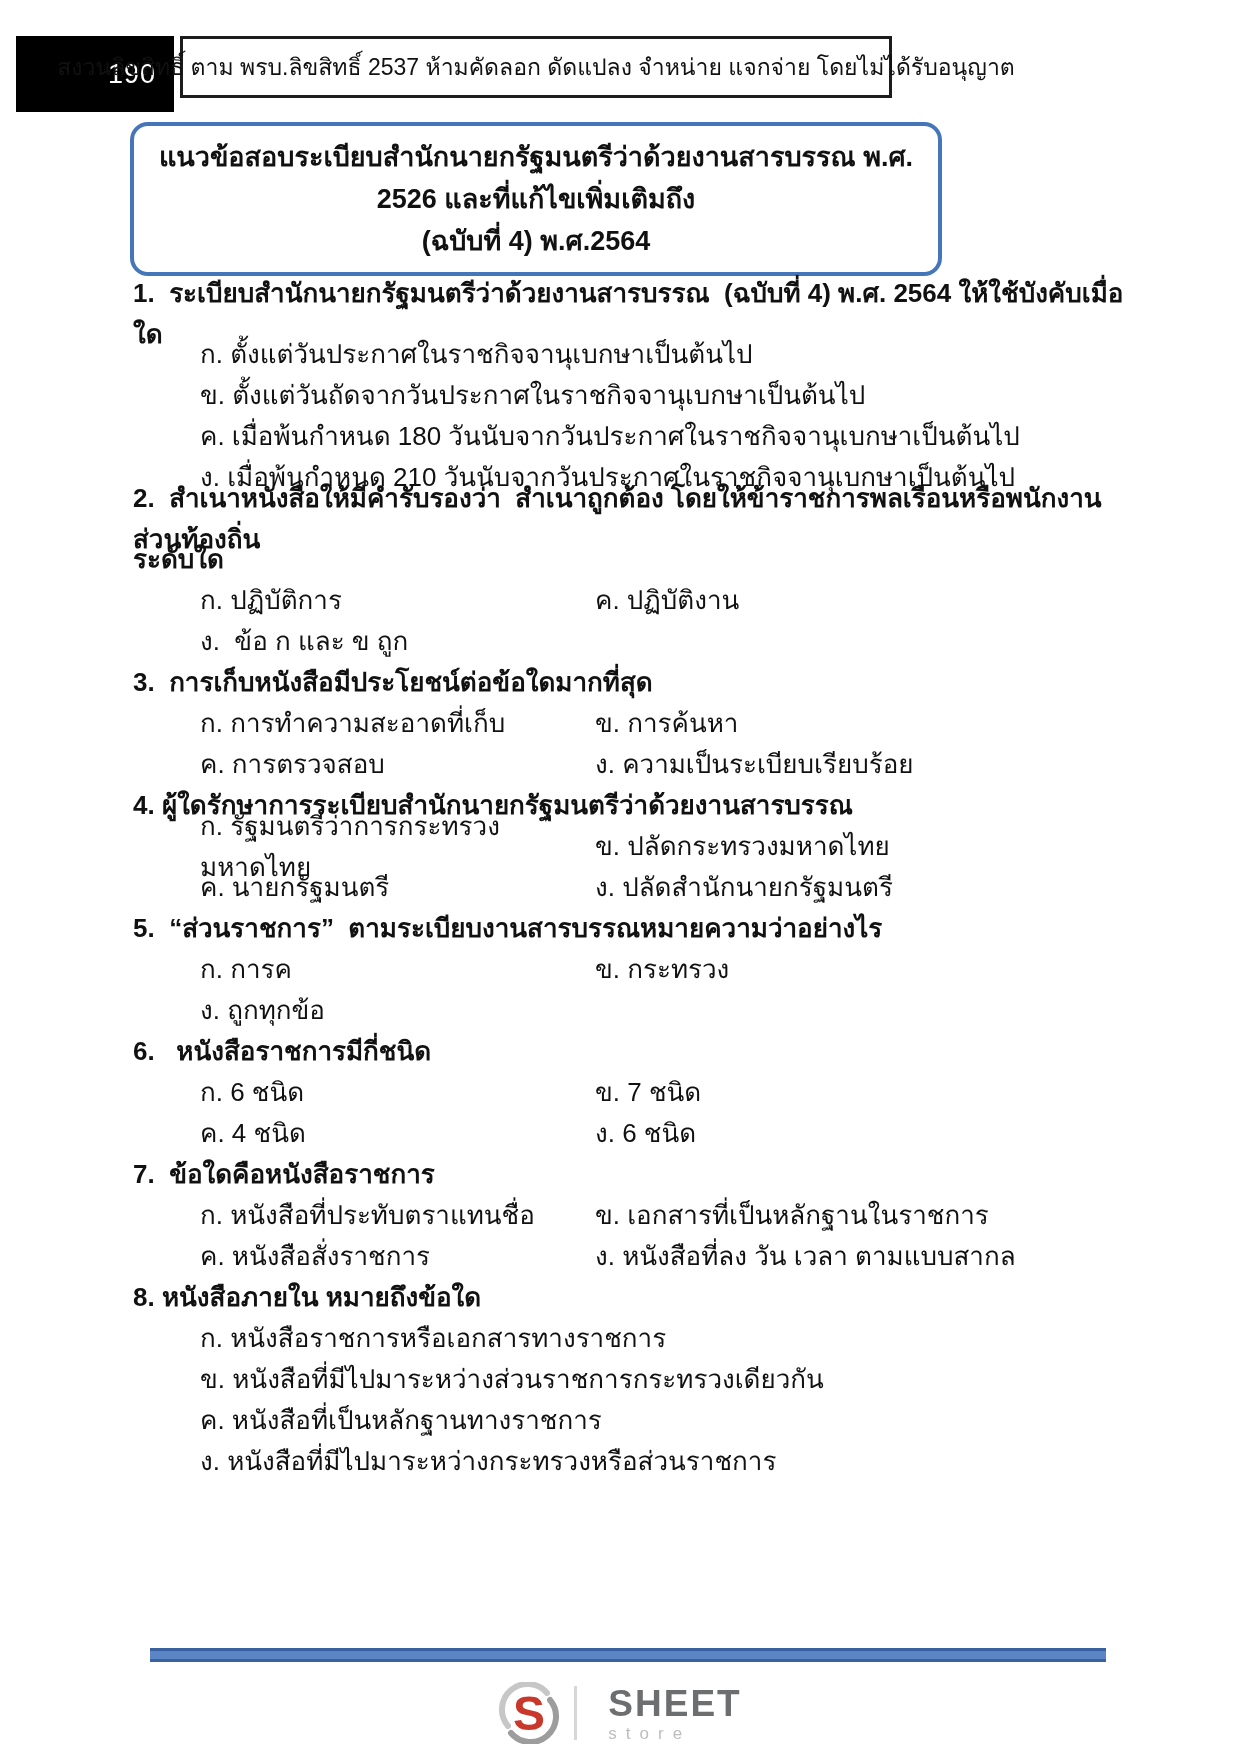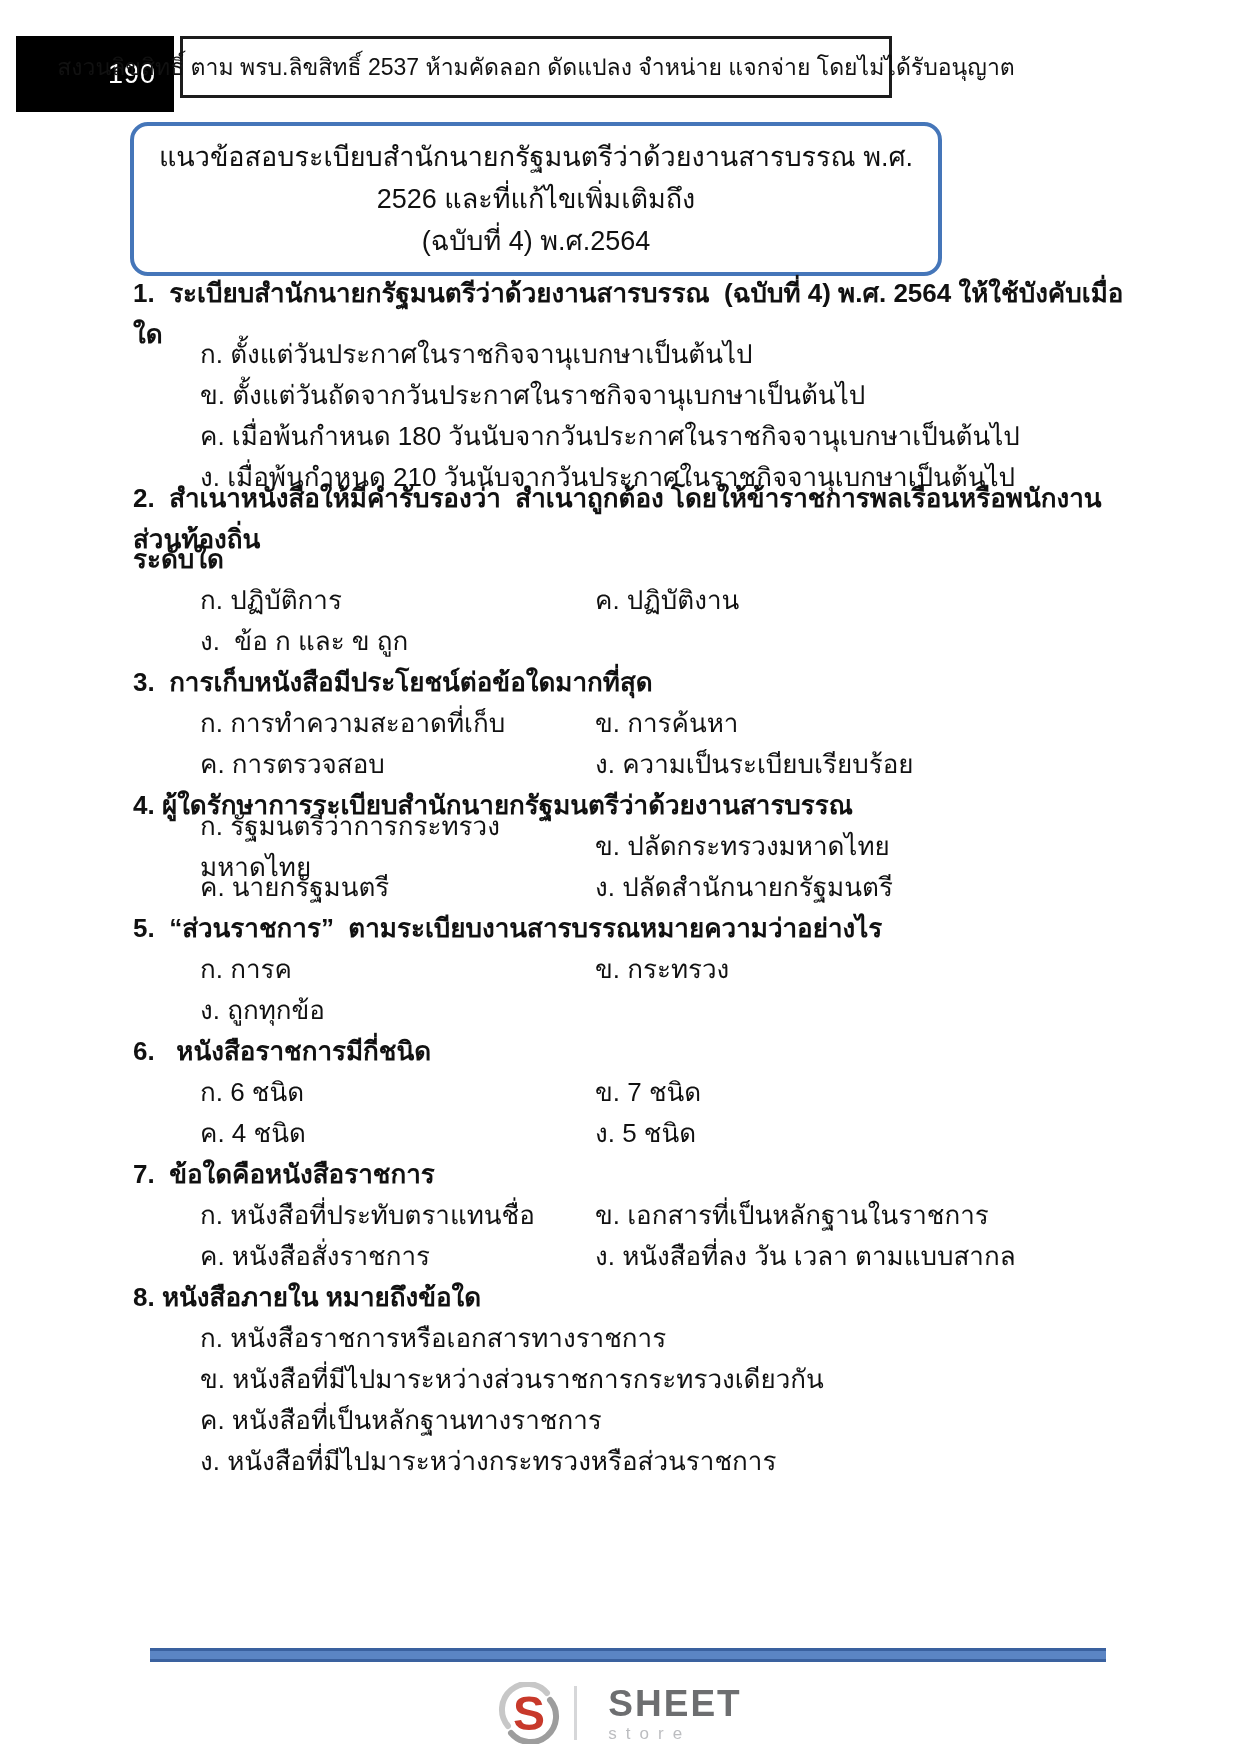--- a/index.html
+++ b/index.html
@@ -19,21 +19,21 @@
     position:absolute;left:180px;top:36px;width:712px;height:62px;
     border:3px solid #1c1c1c;box-sizing:border-box;
     display:flex;align-items:center;justify-content:center;
     font-size:23px;white-space:nowrap;
   }
   
   .title-box{
     margin:10px 18px 0 130px;width:812px;box-sizing:border-box;
     border:4px solid #4576b9;border-radius:18px;
     padding:10px 18px;text-align:center;
-    font-weight:normal;font-size:27px;line-height:42px;
+    font-weight:bold;font-size:27px;line-height:42px;
   }
   
   .content{margin-top:16px;padding-left:133px;padding-right:110px;font-size:26px;}
   .row{height:41px;display:flex;align-items:center;}
   .stem{font-weight:bold;white-space:pre-wrap;}
   .opt{white-space:pre-wrap;}
   .opt-stacked{padding-left:67px;}
   .optgrid{display:grid;grid-template-columns:395px auto;padding-left:67px;}
   .optgrid .cell{height:41px;display:flex;align-items:center;}
   
@@ -111,21 +111,21 @@
       <div class="cell opt">ง. ถูกทุกข้อ</div>
     </div>
   </section>
 
   <section>
     <div class="row stem">6.   หนังสือราชการมีกี่ชนิด</div>
     <div class="optgrid">
       <div class="cell opt">ก. 6 ชนิด</div>
       <div class="cell opt">ข. 7 ชนิด</div>
       <div class="cell opt">ค. 4 ชนิด</div>
-      <div class="cell opt">ง. 5 ชนิด</div>
+      <div class="cell opt">ง. 6 ชนิด</div>
     </div>
   </section>
 
   <section>
     <div class="row stem">7.  ข้อใดคือหนังสือราชการ</div>
     <div class="optgrid">
       <div class="cell opt">ก. หนังสือที่ประทับตราแทนชื่อ</div>
       <div class="cell opt">ข. เอกสารที่เป็นหลักฐานในราชการ</div>
       <div class="cell opt">ค. หนังสือสั่งราชการ</div>
       <div class="cell opt">ง. หนังสือที่ลง วัน เวลา ตามแบบสากล</div>

